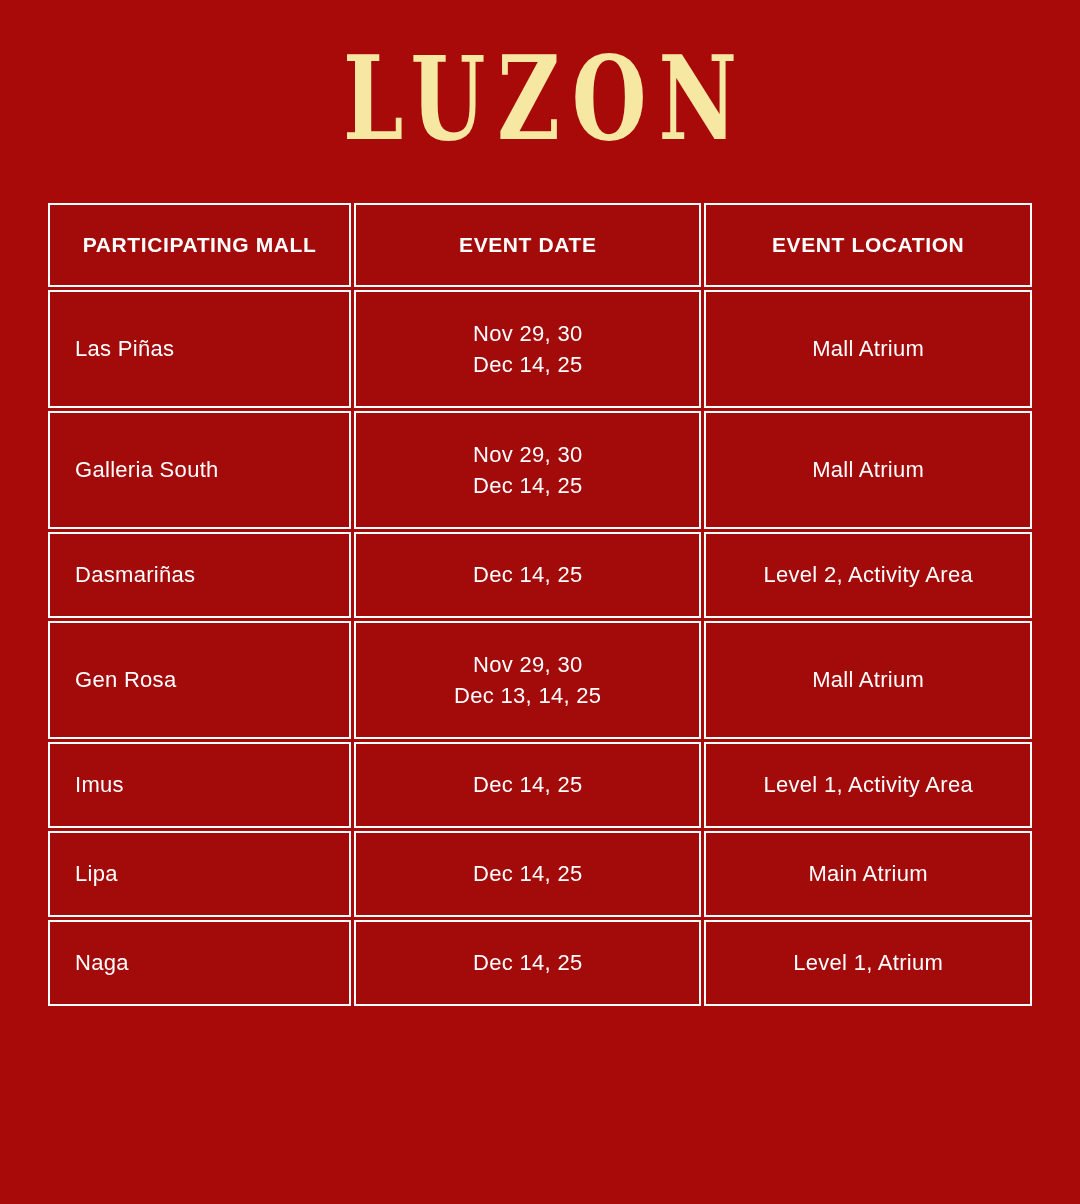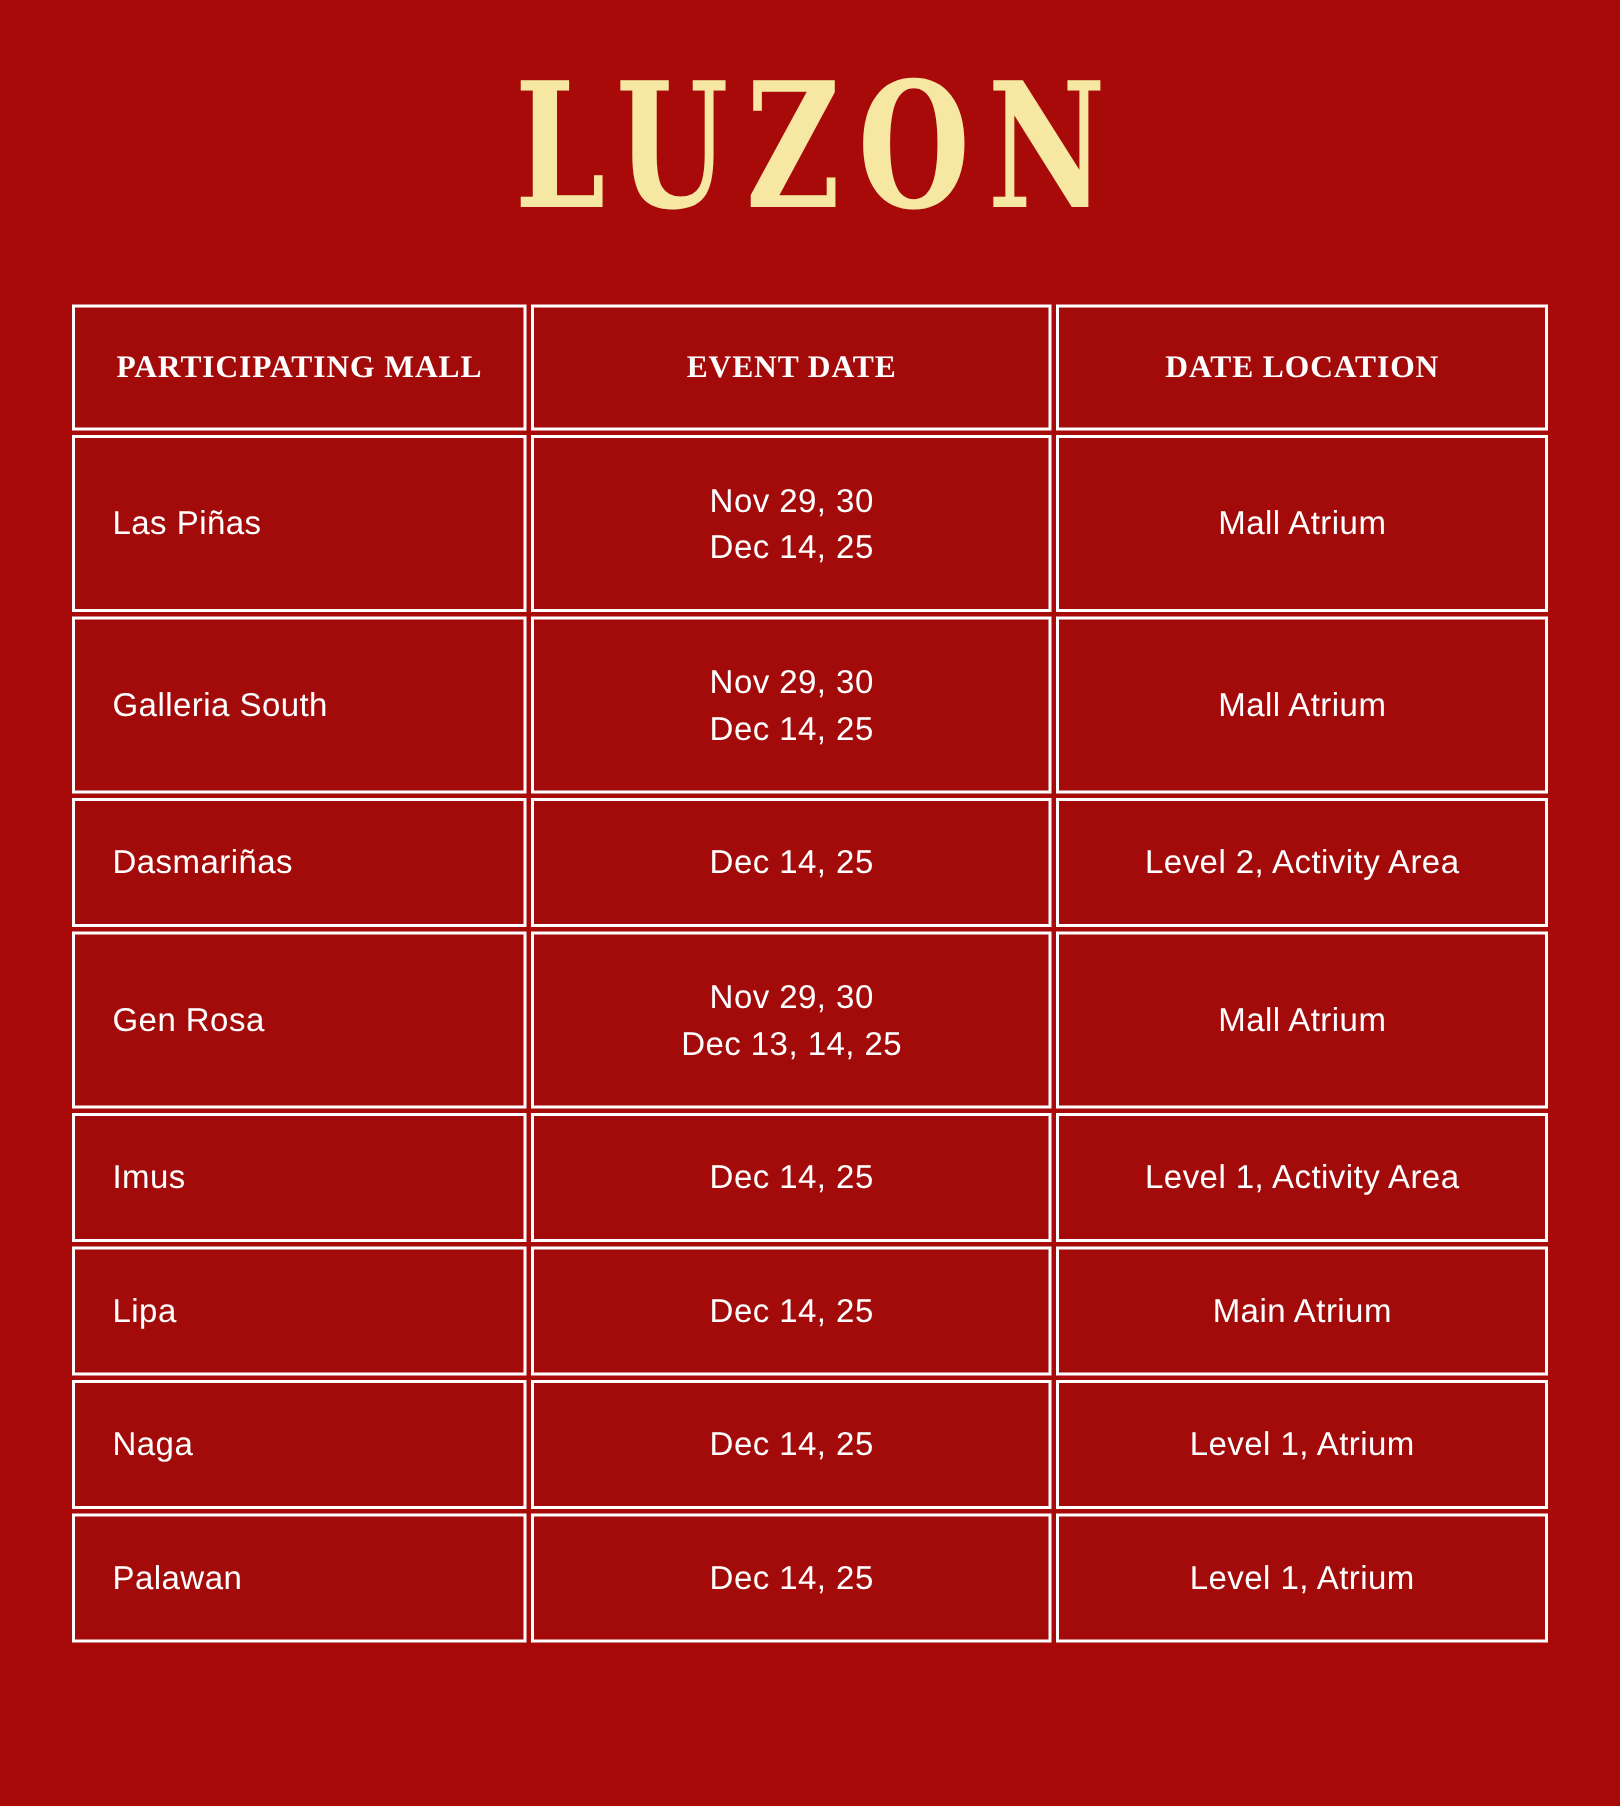--- a/index.html
+++ b/index.html
@@ -41,21 +41,20 @@
     color: #ffffff;
     vertical-align: middle;
   }
   th {
     height: 80px;
     font-size: 21px;
     font-weight: bold;
     letter-spacing: 0.6px;
     text-align: center;
     padding: 0 8px;
-    font-family: Liberation Serif, serif;
   }
   td {
     font-size: 22px;
     font-weight: 400;
     letter-spacing: 0.3px;
   }
   td.mall {
     text-align: left;
     padding-left: 25px;
     padding-right: 12px;
@@ -78,21 +77,21 @@
   <table class="event-table">
     <colgroup>
       <col class="c-mall">
       <col class="c-date">
       <col class="c-loc">
     </colgroup>
     <thead>
       <tr>
         <th>PARTICIPATING MALL</th>
         <th>EVENT DATE</th>
-        <th>DATE LOCATION</th>
+        <th>EVENT LOCATION</th>
       </tr>
     </thead>
     <tbody>
       <tr class="tall">
         <td class="mall">Las Piñas</td>
         <td class="date">Nov 29, 30
 Dec 14, 25</td>
         <td class="loc">Mall Atrium</td>
       </tr>
       <tr class="tall">
@@ -120,20 +119,15 @@
       <tr class="short">
         <td class="mall">Lipa</td>
         <td class="date">Dec 14, 25</td>
         <td class="loc">Main Atrium</td>
       </tr>
       <tr class="short">
         <td class="mall">Naga</td>
         <td class="date">Dec 14, 25</td>
         <td class="loc">Level 1, Atrium</td>
       </tr>
-      <tr class="short">
-        <td class="mall">Palawan</td>
-        <td class="date">Dec 14, 25</td>
-        <td class="loc">Level 1, Atrium</td>
-      </tr>
     </tbody>
   </table>
 </div>
 
 </body></html>

